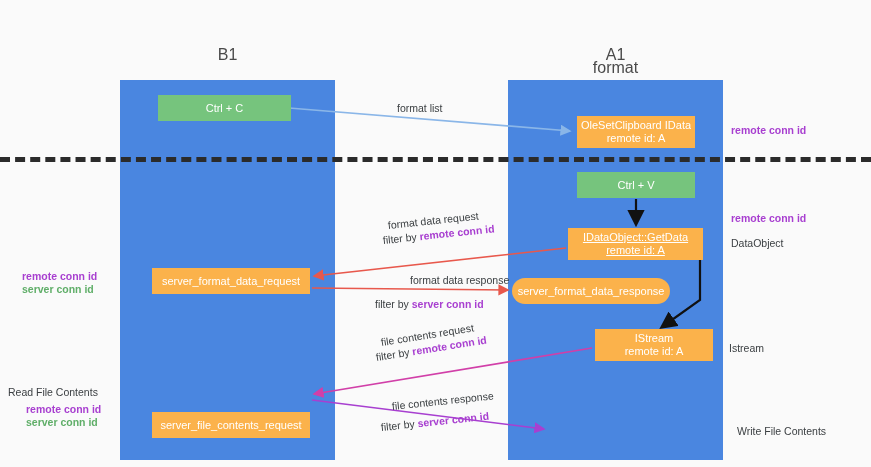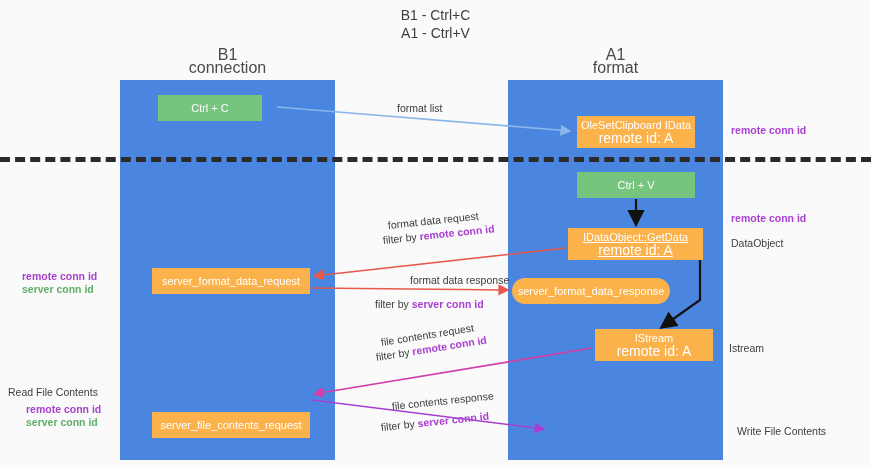--- a/index.html
+++ b/index.html
@@ -36,23 +36,23 @@
 
   
   .box{
     position:absolute;box-sizing:border-box;
     display:flex;flex-direction:column;align-items:center;justify-content:center;
     color:#ffffff;font-size:11px;line-height:13px;text-align:center;
     padding:2px 4px;
   }
   .box.green{background:#76c47d;}
   .box.orange{background:#fbb24b;}
-  .box .l2{font-size:14px;}
+  .box .l2{font-size:11px;}
 
-  #box-ctrlc{left:158px;top:95px;width:104px;height:26px;}
+  #box-ctrlc{left:158px;top:95px;width:133px;height:26px;}
   #box-idataobject{left:577px;top:116px;width:118px;height:32px;}
   #box-ctrlv{left:577px;top:172px;width:118px;height:26px;}
   #box-getdata{left:568px;top:228px;width:135px;height:32px;text-decoration:underline;}
   #box-sfdreq{left:152px;top:268px;width:158px;height:26px;}
   #box-sfdresp{left:512px;top:278px;width:158px;height:26px;border-radius:13px;}
   #box-istream{left:595px;top:329px;width:118px;height:32px;}
   #box-sfcreq{left:152px;top:384px;width:158px;height:26px;margin-top:28px;}
   #box-sfcresp{left:548px;top:417px;width:158px;height:26px;}
 
   
@@ -67,28 +67,23 @@
   svg.arrows{position:absolute;left:0;top:0;width:871px;height:467px;overflow:visible;}
 </style>
 </head>
 <body>
 
 <div id="stage">
 
   <div class="lane" id="lane-b1"></div>
   <div class="lane" id="lane-a1"></div>
 
-  <div class="title">
-    <div>B1 - Ctrl+C</div>
-    <div>A1 - Ctrl+V</div>
-  </div>
 
   <div class="colhead" style="left:120px;top:48px;width:215px;">
     <div>B1</div>
-    <div>connection</div>
   </div>
   <div class="colhead" style="left:508px;top:48px;width:215px;">
     <div>A1</div>
     <div>format</div>
   </div>
 
   <svg class="arrows">
     <defs>
       <marker id="ah-blue" markerWidth="7" markerHeight="7" refX="6" refY="3.5" orient="auto">
         <polygon points="0 0, 7 3.5, 0 7" fill="#8ab6e8"></polygon>

